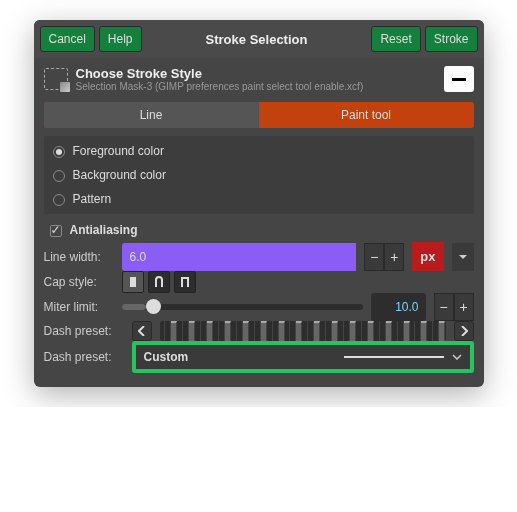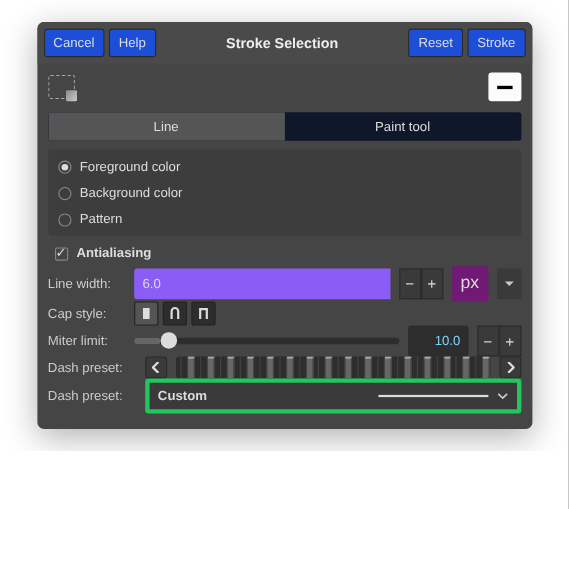--- a/index.html
+++ b/index.html
@@ -1,45 +1,45 @@
 <!DOCTYPE html>
 <html><head>
 <meta charset="utf-8">
 <style>
 *{box-sizing:border-box;margin:0;padding:0;font-family:sans-serif}
 body{background:#fff;display:flex;justify-content:center;align-items:flex-start;padding:20px}
 .dialog{width:450px;background:#454545;border-radius:6px;color:#ddd;font-size:12px;box-shadow:0 8px 30px rgba(0,0,0,.3);overflow:hidden}
 .titlebar{display:flex;align-items:center;padding:6px;background:#4a4a4a;gap:4px}
 .titlebar .spacer{flex:1}
 .title{font-weight:bold;font-size:13px;color:#eee}
-.btn{background:#1d4ed8;border:1px solid #2a2a2a;color:#ddd;padding:5px 8px;border-radius:3px;font-size:12px;cursor:pointer}
+.btn{background:#15803d;border:1px solid #2a2a2a;color:#ddd;padding:5px 8px;border-radius:3px;font-size:12px;cursor:pointer}
 .header{display:flex;align-items:center;padding:8px 10px;gap:8px}
 .header-icon{width:24px;height:22px;position:relative}
 .header-icon:before{content:"";position:absolute;inset:0;border:1px dashed #aaa;border-radius:2px}
 .header-icon:after{content:"";position:absolute;right:-2px;bottom:-2px;width:10px;height:10px;background:linear-gradient(135deg,#888,#ccc);border-radius:1px}
 .header-txt h3{font-size:13px;font-weight:bold;color:#eee}
 .header-txt p{font-size:10px;color:#999}
 .collapse{width:30px;height:26px;background:#fcfcfc;border-radius:3px;display:flex;align-items:center;justify-content:center;margin-left:auto}
 .collapse:after{content:"";width:14px;height:3px;background:#000}
 .body{padding:2px 10px 14px}
-.tabs{display:flex;background:#0f172a;border-radius:3px;overflow:hidden;margin-bottom:8px}
+.tabs{display:flex;background:#c2410c;border-radius:3px;overflow:hidden;margin-bottom:8px}
 .tab{flex:1;text-align:center;padding:6px;font-size:12px;cursor:pointer}
 .tab.active{background:#555}
 .group{background:#3d3d3d;border-radius:3px;padding:3px;margin-bottom:4px}
 .radio,.check{display:flex;align-items:flex-end;gap:8px;padding:5px 6px;cursor:pointer}
 .radio .ind{width:12px;height:12px;border:1px solid #888;border-radius:50%;position:relative}
 .radio.sel .ind:after{content:"";position:absolute;inset:2px;background:#ddd;border-radius:50%}
 .check .ind{width:12px;height:12px;border:1px solid #888;border-radius:2px;position:relative}
 .check.sel .ind:after{content:"✓";position:absolute;inset:-3px 0 0 0;font-size:12px;color:#ddd}
 .row{display:flex;align-items:center;gap:8px;margin:0 0}
 .lbl{width:70px;font-size:12px;color:#ccc}
 .inp{flex:1;background:#8b5cf6;border:none;color:#ddd;padding:7px 8px;border-radius:3px 0 0 3px;font-size:12px}
 .spin{display:flex}
 .sbtn{width:20px;height:28px;background:#3a3a3a;border:1px solid #2a2a2a;color:#ddd;font-size:14px;display:flex;align-items:center;justify-content:center;cursor:pointer}
-.unit{background:#701a75;padding:7px 8px;font-weight:normal;font-size:16px}
+.unit{background:#b91c1c;padding:7px 8px;font-weight:bold;font-size:13px}
 .caret{width:22px;height:28px;background:#3a3a3a;display:flex;align-items:center;justify-content:center}
 .caret:after{content:"";border:4px solid transparent;border-top-color:#ccc;margin-top:4px}
 .togs{display:flex;gap:4px}
 .tog{width:22px;height:22px;background:#2d2d2d;border:1px solid #222;border-radius:2px;display:flex;align-items:center;justify-content:center;cursor:pointer}
 .tog.sel{background:#555}
 .tog svg{width:14px;height:14px}
 .slider{flex:1;height:6px;background:#2d2d2d;border-radius:3px;position:relative}
 .slider .fill{position:absolute;left:0;top:0;bottom:0;width:10%;background:#666;border-radius:3px}
 .slider .thumb{position:absolute;left:10%;top:-5px;width:15px;height:15px;background:#ddd;border-radius:50%;cursor:pointer}
 .nbox{width:55px;background:#2d2d2d;border:none;color:#7dd3fc;padding:7px;border-radius:3px;font-size:12px;text-align:right}
@@ -60,20 +60,24 @@
     <button class="btn">Help</button>
     <div class="spacer"></div>
     <div class="title">Stroke Selection</div>
     <div class="spacer"></div>
     <button class="btn">Reset</button>
     <button class="btn">Stroke</button>
   </div>
 
   <div class="header">
     <div class="header-icon"></div>
+    <div class="header-txt">
+      <h3>Choose Stroke Style</h3>
+      <p>Selection Mask-3 (GIMP preferences paint select tool enable.xcf)</p>
+    </div>
     <div class="collapse"></div>
   </div>
 
   <div class="body" style="position:relative">
     <div class="tabs">
       <div class="tab active">Line</div>
       <div class="tab">Paint tool</div>
     </div>
 
     <div class="group">

